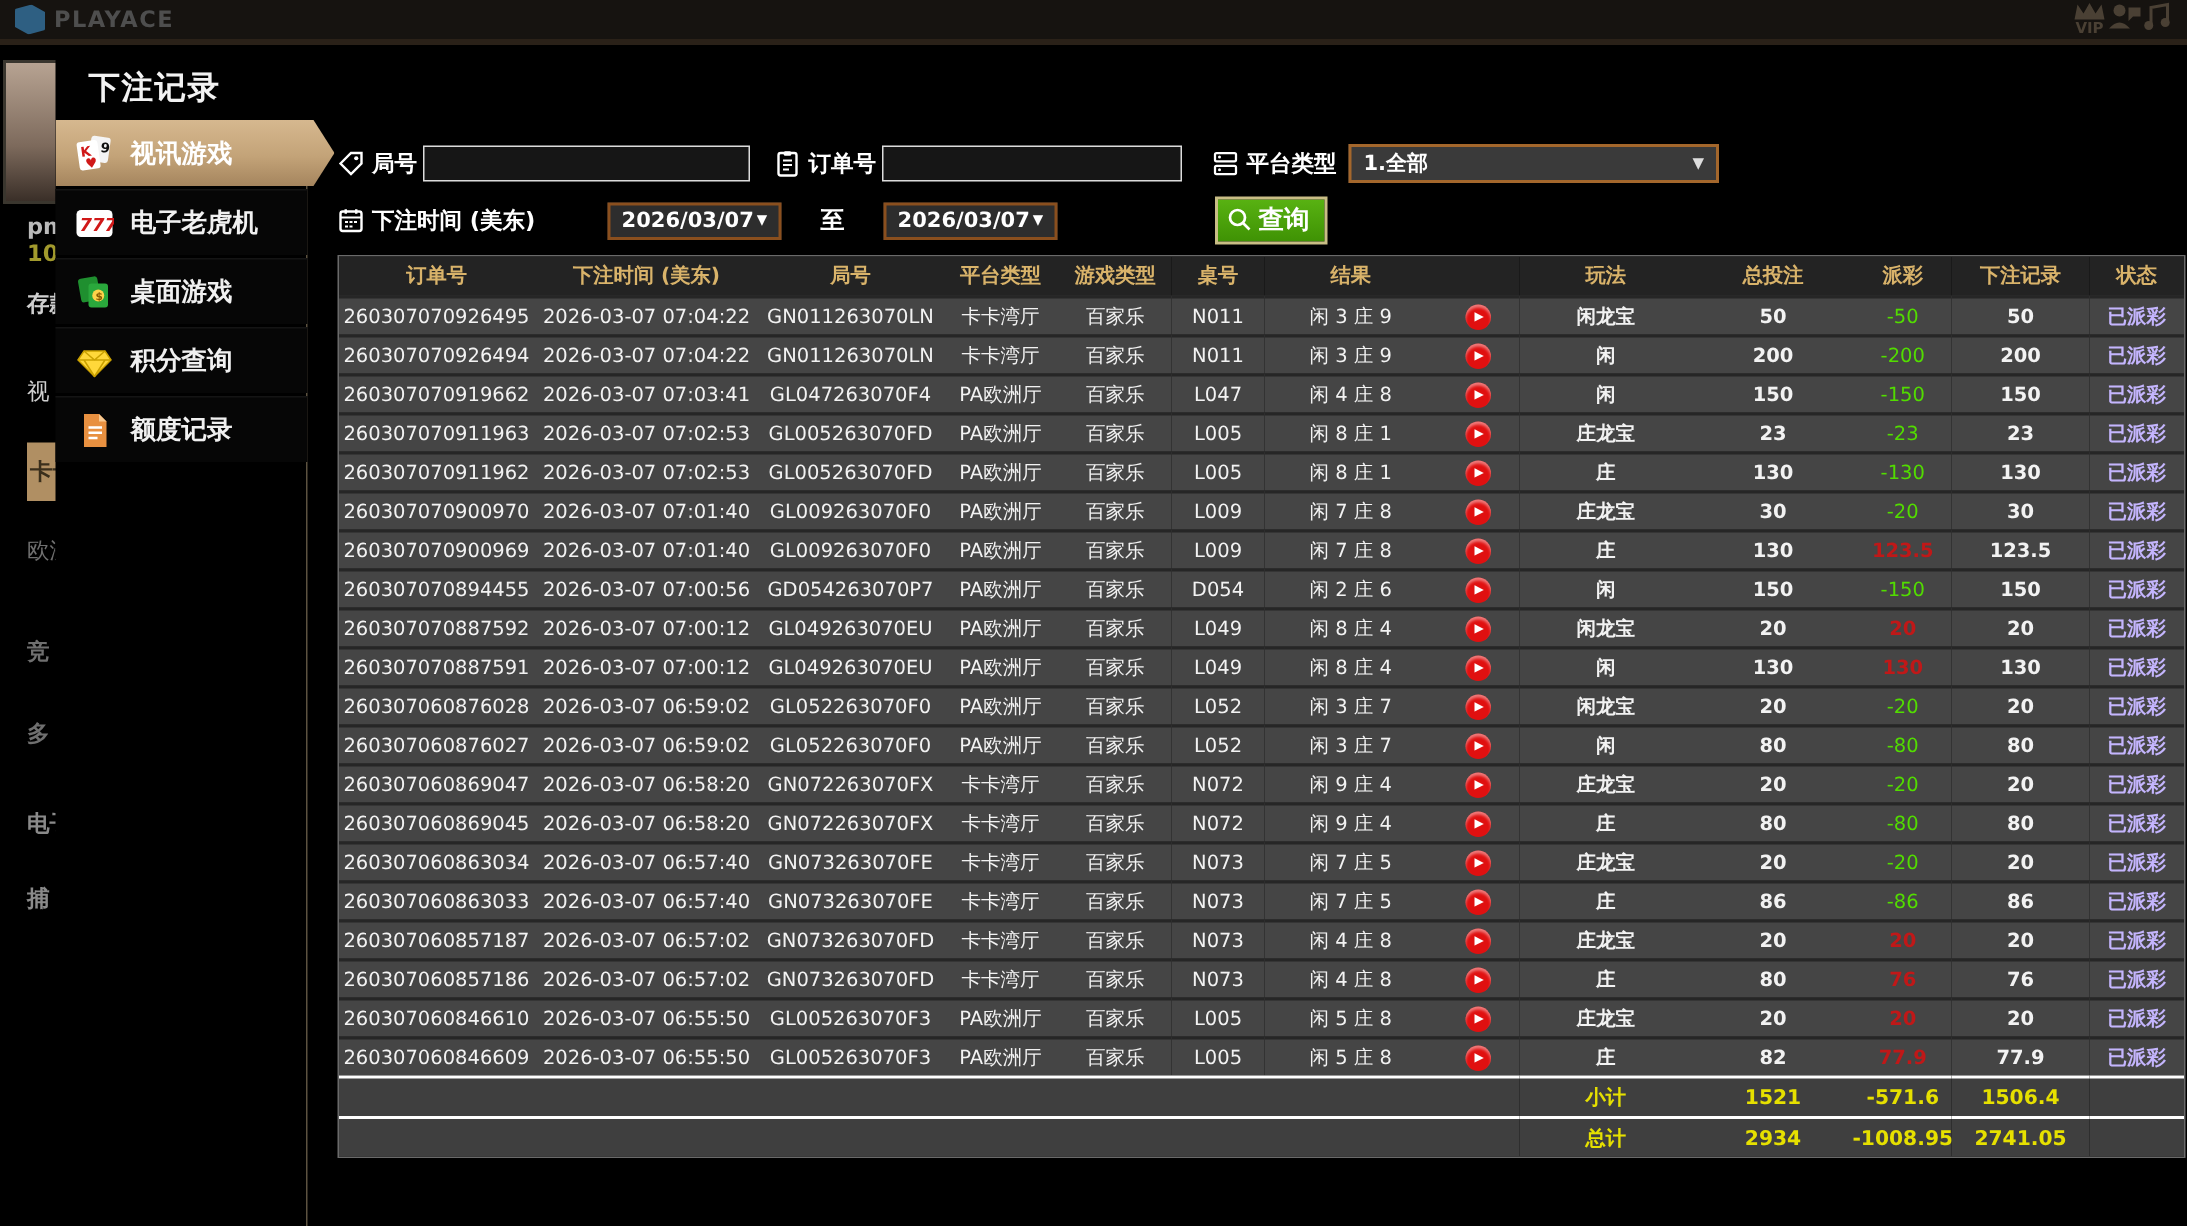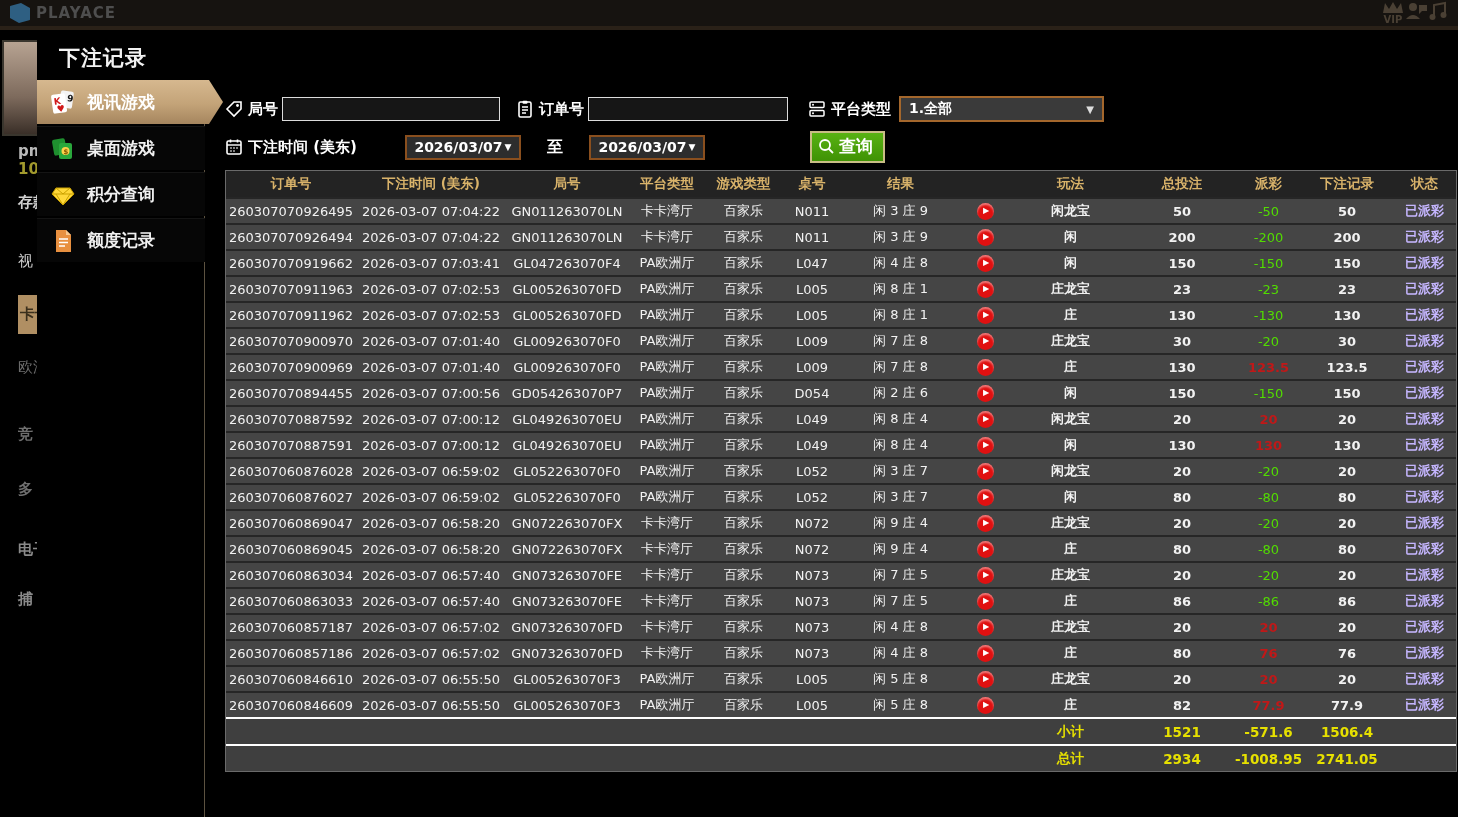--- a/index.html
+++ b/index.html
@@ -47,21 +47,21 @@
 
   
   .content { flex:1; padding:14px 0 0 20px; }
 
   .filters { color:#fff; font-size:15px; font-weight:bold; }
   .frow { display:flex; align-items:center; height:30px; margin-bottom:8px; }
   .flabel { display:flex; align-items:center; gap:5px; }
   .ficon { width:18px; height:18px; }
   .txt-input { width:218px; height:24px; background:#161616; border:1px solid #dcdcdc;
     color:#fff; margin-left:4px; font-size:13px; padding:0 5px; }
-  .select { width:205px; height:26px; background:#3a3a3a; border:2px solid #a4672c;
+  .select { width:247px; height:26px; background:#3a3a3a; border:2px solid #a4672c;
     color:#fff; font-size:14px; font-weight:bold; display:flex; align-items:center;
     padding:0 8px; margin-left:8px; cursor:pointer; }
   .select .arrow { margin-left:auto; font-size:10px; color:#ddd; }
   .datebox { width:116px; height:25px; background:#2d2d2d; border:2px solid #8a4f1e;
     color:#fff; font-size:14px; font-weight:bold; display:flex; align-items:center;
     justify-content:center; gap:2px; cursor:pointer; }
   .datebox .arrow { font-size:9px; }
   .to-label { margin:0 26px; font-size:16px; }
   .search-btn { display:flex; align-items:center; gap:4px; color:#fff; font-size:17px;
     font-weight:bold; background:linear-gradient(180deg,#58b212,#3f9204);
@@ -139,20 +139,27 @@
     <div class="sidebar" id="sidebar">
         <div class="side-item active">
           <div class="side-icon"><svg width="26" height="26" viewBox="0 0 26 26">
               <rect x="10" y="2" width="13" height="17" rx="2" fill="#f4f4f4" transform="rotate(8 16 10)"></rect>
               <text x="17" y="12" font-size="9" font-weight="bold" fill="#111" transform="rotate(8 16 10)">9</text>
               <rect x="2" y="5" width="14" height="19" rx="2" fill="#fff" transform="rotate(-8 9 14)"></rect>
               <text x="4" y="15" font-size="9" font-weight="bold" fill="#d01818" transform="rotate(-8 9 14)">K</text>
               <text x="6" y="23" font-size="9" fill="#d01818" transform="rotate(-8 9 14)">♥</text>
             </svg></div>
           <div class="">视讯游戏</div>
+        </div>
+        <div class="side-item">
+          <div class="side-icon"><svg width="26" height="26" viewBox="0 0 26 26">
+              <rect x="1" y="4" width="24" height="18" rx="3" fill="#fff"></rect>
+              <text x="3" y="18" font-size="12" font-weight="bold" fill="#d01818" font-style="italic">777</text>
+            </svg></div>
+          <div class="">电子老虎机</div>
         </div>
         <div class="side-item">
           <div class="side-icon"><svg width="26" height="26" viewBox="0 0 26 26">
               <rect x="3" y="3" width="13" height="16" rx="2" fill="#1f8f2f" transform="rotate(-10 9 11)"></rect>
               <rect x="9" y="7" width="13" height="16" rx="2" fill="#2aa83c"></rect>
               <circle cx="15.5" cy="15" r="4" fill="#ffd24a"></circle>
               <text x="13.6" y="18" font-size="7" font-weight="bold" fill="#8a5a00">$</text>
             </svg></div>
           <div class="">桌面游戏</div>
         </div>

